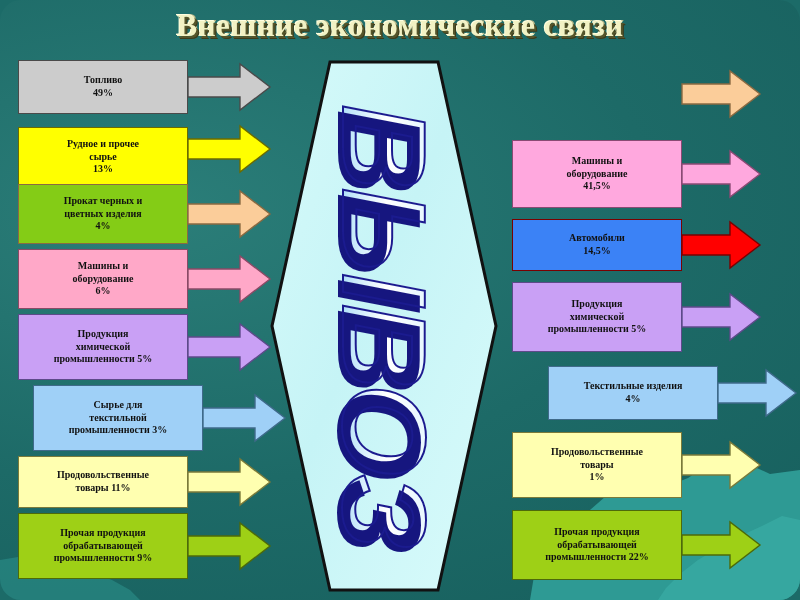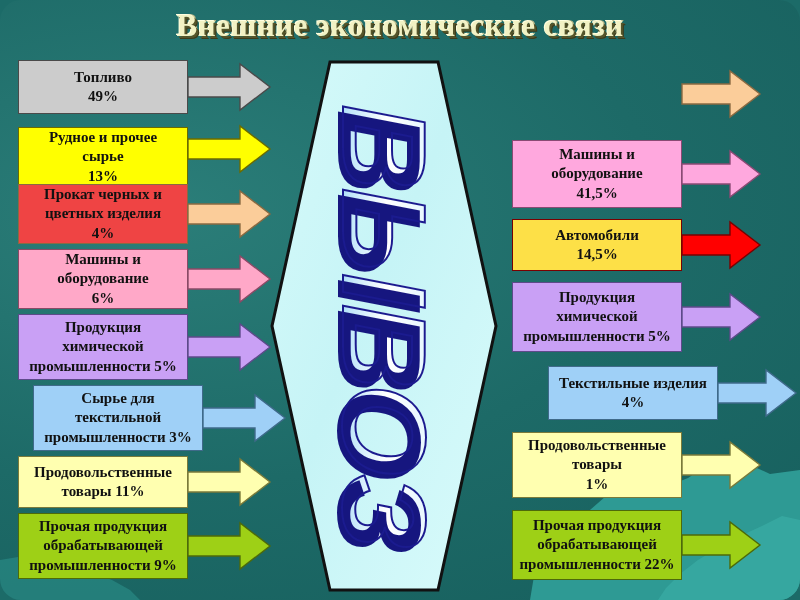--- a/index.html
+++ b/index.html
@@ -30,21 +30,21 @@
     white-space:nowrap;
   }
 
   
   .row{position:absolute;display:block;}
   .row .box{
     position:absolute;box-sizing:border-box;
     border:1px solid #4a4a4a;
     display:flex;flex-direction:column;align-items:center;justify-content:center;
     text-align:center;color:#111;
-    font-weight:bold;font-size:15px;line-height:1.28;
+    font-weight:bold;font-size:10px;line-height:1.28;
     padding:18px 6px;
   }
   .row .box .ln{display:block;white-space:nowrap;}
   .row svg.arrow{position:absolute;display:block;overflow:visible;}
 
   
   .hex-wrap{position:absolute;left:268px;top:58px;width:232px;height:536px;}
   .hex-label{
     position:absolute;left:50%;top:50%;
     transform:translate(-50%,-50%) rotate(90deg);
@@ -97,21 +97,21 @@
         <div class="box" style="pointer-events: auto; left: 18px; top: 127px; width: 170px; height: 60px; background: rgb(255, 255, 0); border-color: rgb(107, 107, 0);">
           <span class="ln">Рудное и прочее</span>
           <span class="ln">сырье</span>
           <span class="ln">13%</span>
         </div>
       </div>
       <div class="row" style="left: 0px; top: 0px; width: 800px; height: 600px; pointer-events: none;">
         <svg class="arrow" width="88" height="52" viewBox="0 0 88 52" style="left: 186px; top: 188px;">
           <path d="M2,16 L54,16 L54,3 L84,26 L54,49 L54,36 L2,36 Z" fill="#fbcd9a" stroke="#8a6a42" stroke-width="1.4" stroke-linejoin="miter"></path>
         </svg>
-        <div class="box" style="pointer-events: auto; left: 18px; top: 184px; width: 170px; height: 60px; background: #ef4444; border-color: rgb(138, 106, 66);">
+        <div class="box" style="pointer-events: auto; left: 18px; top: 184px; width: 170px; height: 60px; background: #84cc16; border-color: rgb(138, 106, 66);">
           <span class="ln">Прокат черных и</span>
           <span class="ln">цветных  изделия</span>
           <span class="ln">4%</span>
         </div>
       </div>
       <div class="row" style="left: 0px; top: 0px; width: 800px; height: 600px; pointer-events: none;">
         <svg class="arrow" width="88" height="52" viewBox="0 0 88 52" style="left: 186px; top: 253px;">
           <path d="M2,16 L54,16 L54,3 L84,26 L54,49 L54,36 L2,36 Z" fill="#ffa8c8" stroke="#8a4a66" stroke-width="1.4" stroke-linejoin="miter"></path>
         </svg>
         <div class="box" style="pointer-events: auto; left: 18px; top: 249px; width: 170px; height: 60px; background: rgb(255, 168, 200); border-color: rgb(138, 74, 102);">
@@ -188,21 +188,21 @@
         <div class="box" style="pointer-events: auto; left: 512px; top: 140px; width: 170px; height: 68px; background: rgb(255, 168, 222); border-color: rgb(138, 74, 116);">
           <span class="ln">Машины и</span>
           <span class="ln">оборудование</span>
           <span class="ln">41,5%</span>
         </div>
       </div>
       <div class="row" style="left: 0px; top: 0px; width: 800px; height: 600px; pointer-events: none;">
         <svg class="arrow" width="84" height="52" viewBox="0 0 84 52" style="left: 680px; top: 219px;">
           <path d="M2,16 L50,16 L50,3 L80,26 L50,49 L50,36 L2,36 Z" fill="#ff0000" stroke="#7a0000" stroke-width="1.4" stroke-linejoin="miter"></path>
         </svg>
-        <div class="box" style="pointer-events: auto; left: 512px; top: 219px; width: 170px; height: 52px; background: #fde047; border-color: rgb(122, 0, 0);">
+        <div class="box" style="pointer-events: auto; left: 512px; top: 219px; width: 170px; height: 52px; background: #3b82f6; border-color: rgb(122, 0, 0);">
           <span class="ln">Автомобили</span>
           <span class="ln">14,5%</span>
         </div>
       </div>
       <div class="row" style="left: 0px; top: 0px; width: 800px; height: 600px; pointer-events: none;">
         <svg class="arrow" width="84" height="52" viewBox="0 0 84 52" style="left: 680px; top: 291px;">
           <path d="M2,16 L50,16 L50,3 L80,26 L50,49 L50,36 L2,36 Z" fill="#c9a0f5" stroke="#5d4a8a" stroke-width="1.4" stroke-linejoin="miter"></path>
         </svg>
         <div class="box" style="pointer-events: auto; left: 512px; top: 282px; width: 170px; height: 70px; background: rgb(201, 160, 245); border-color: rgb(93, 74, 138);">
           <span class="ln">Продукция</span>

